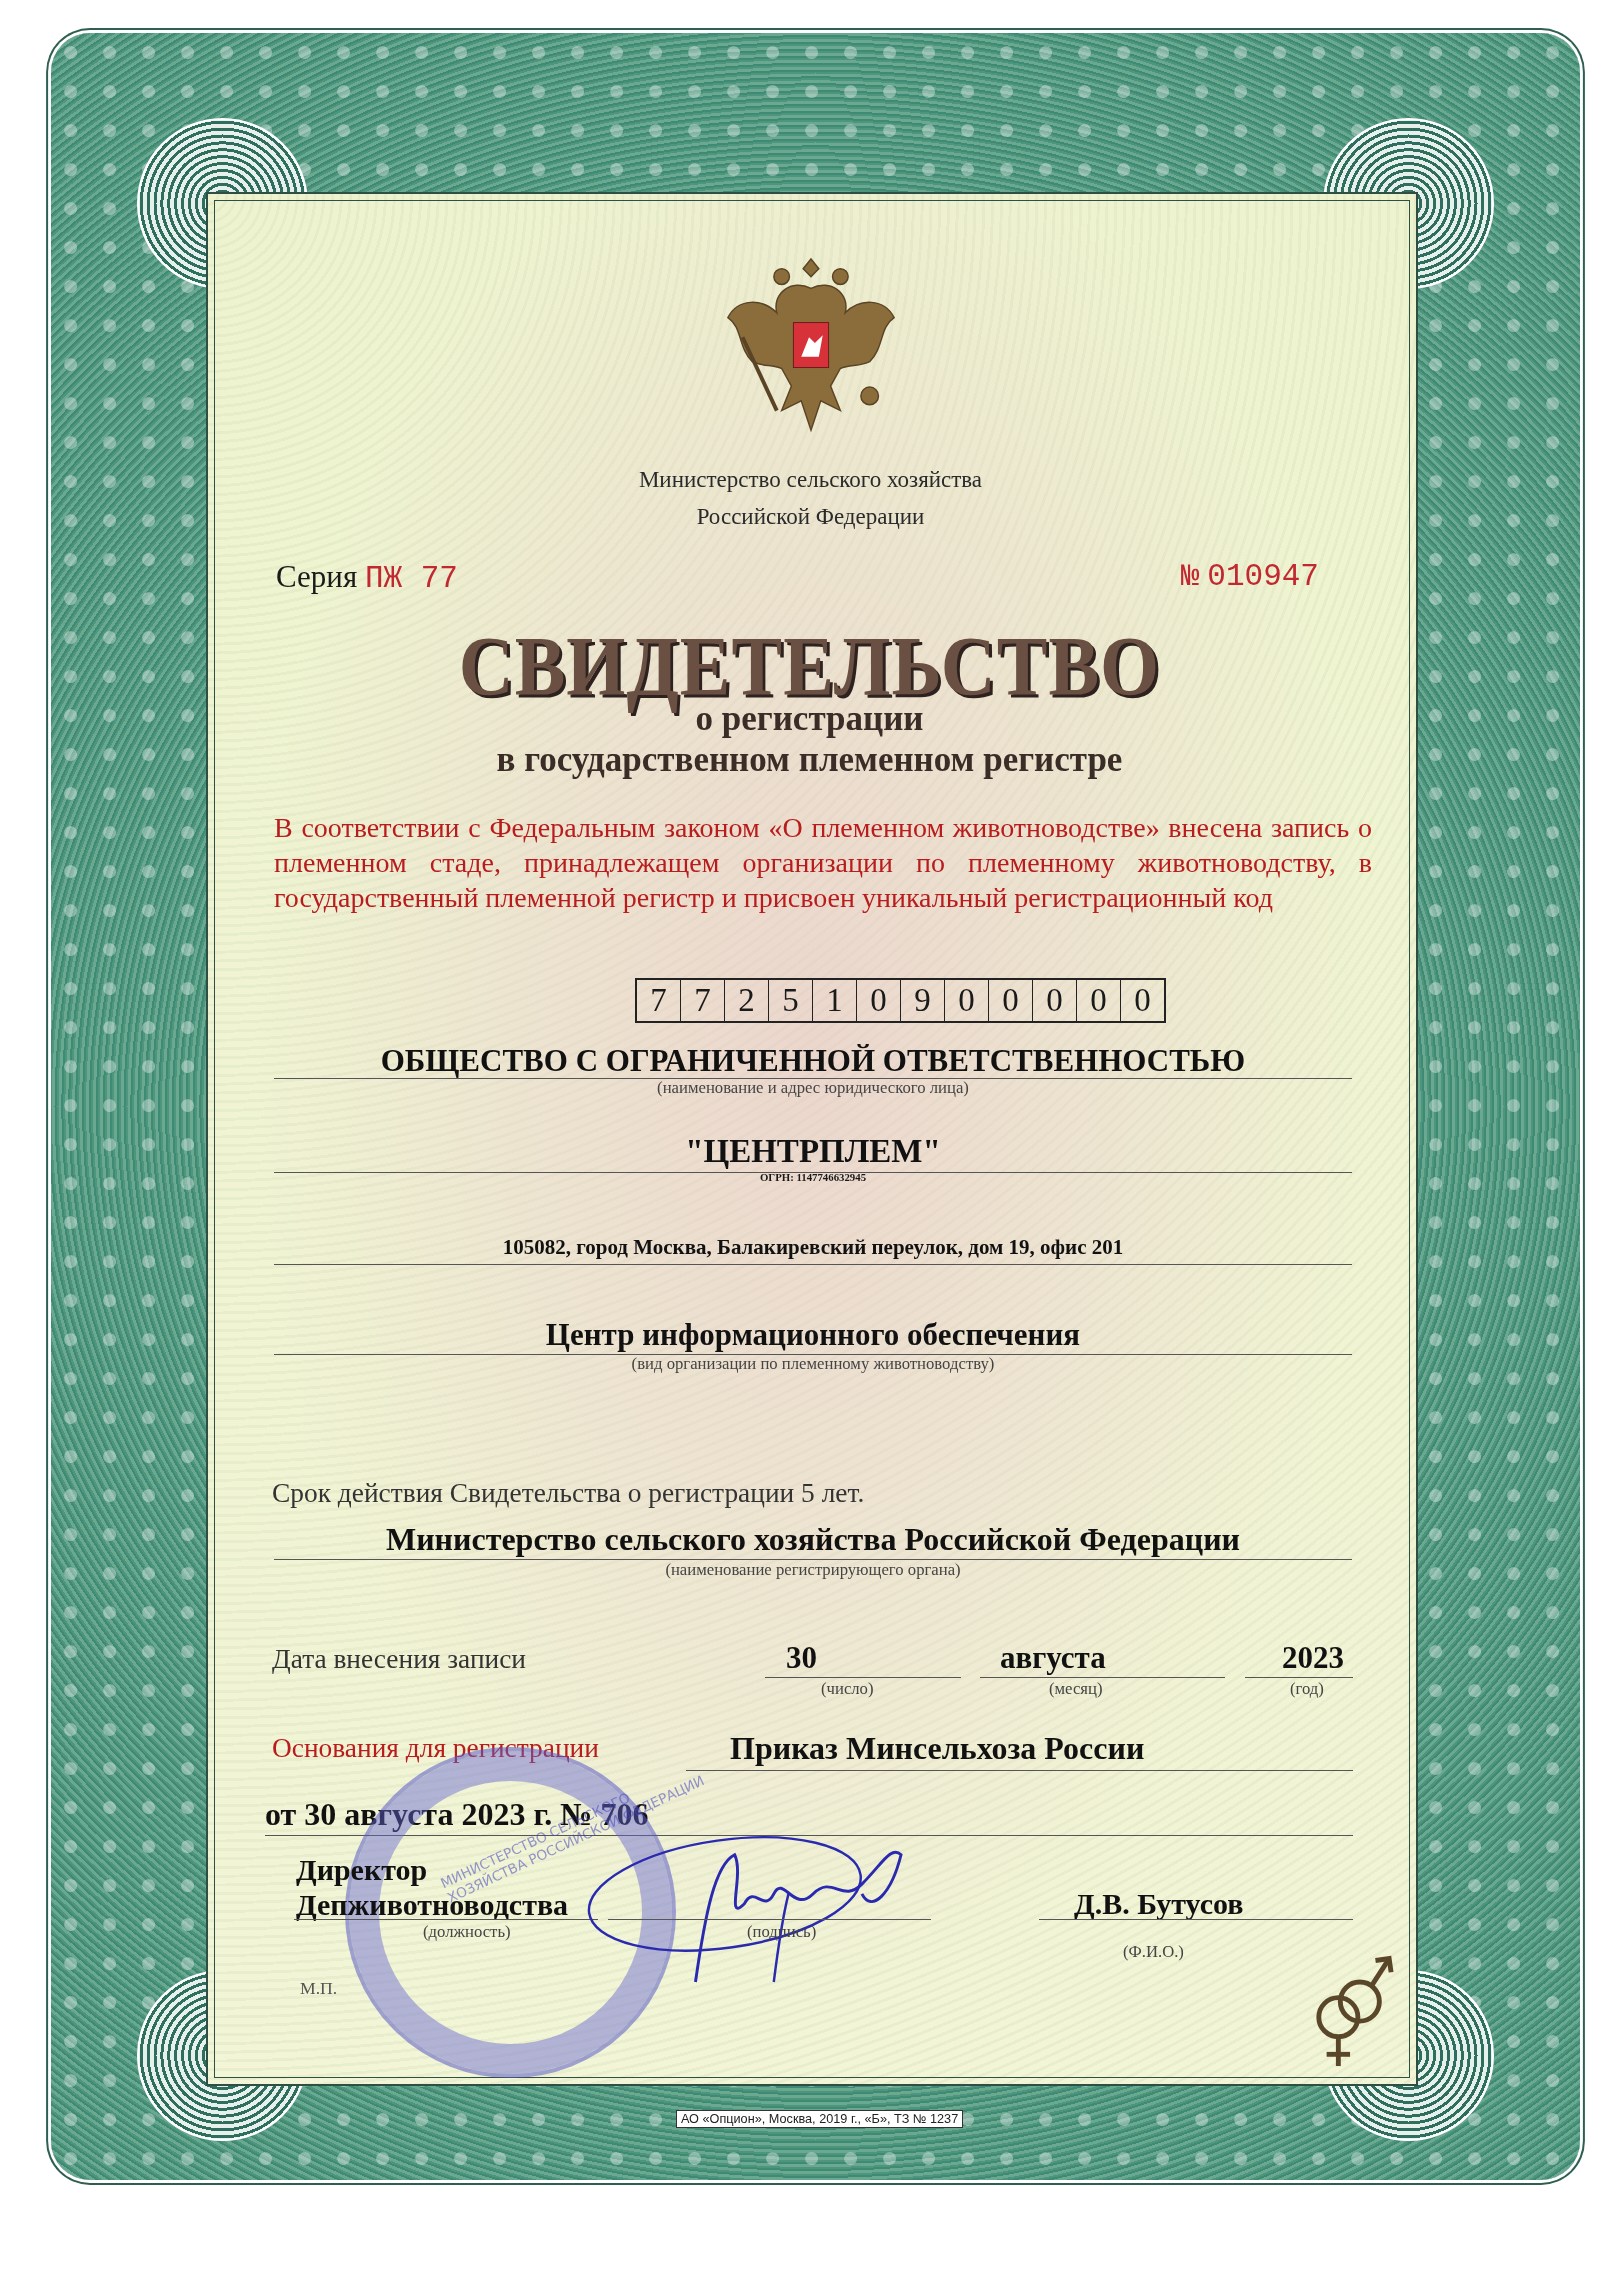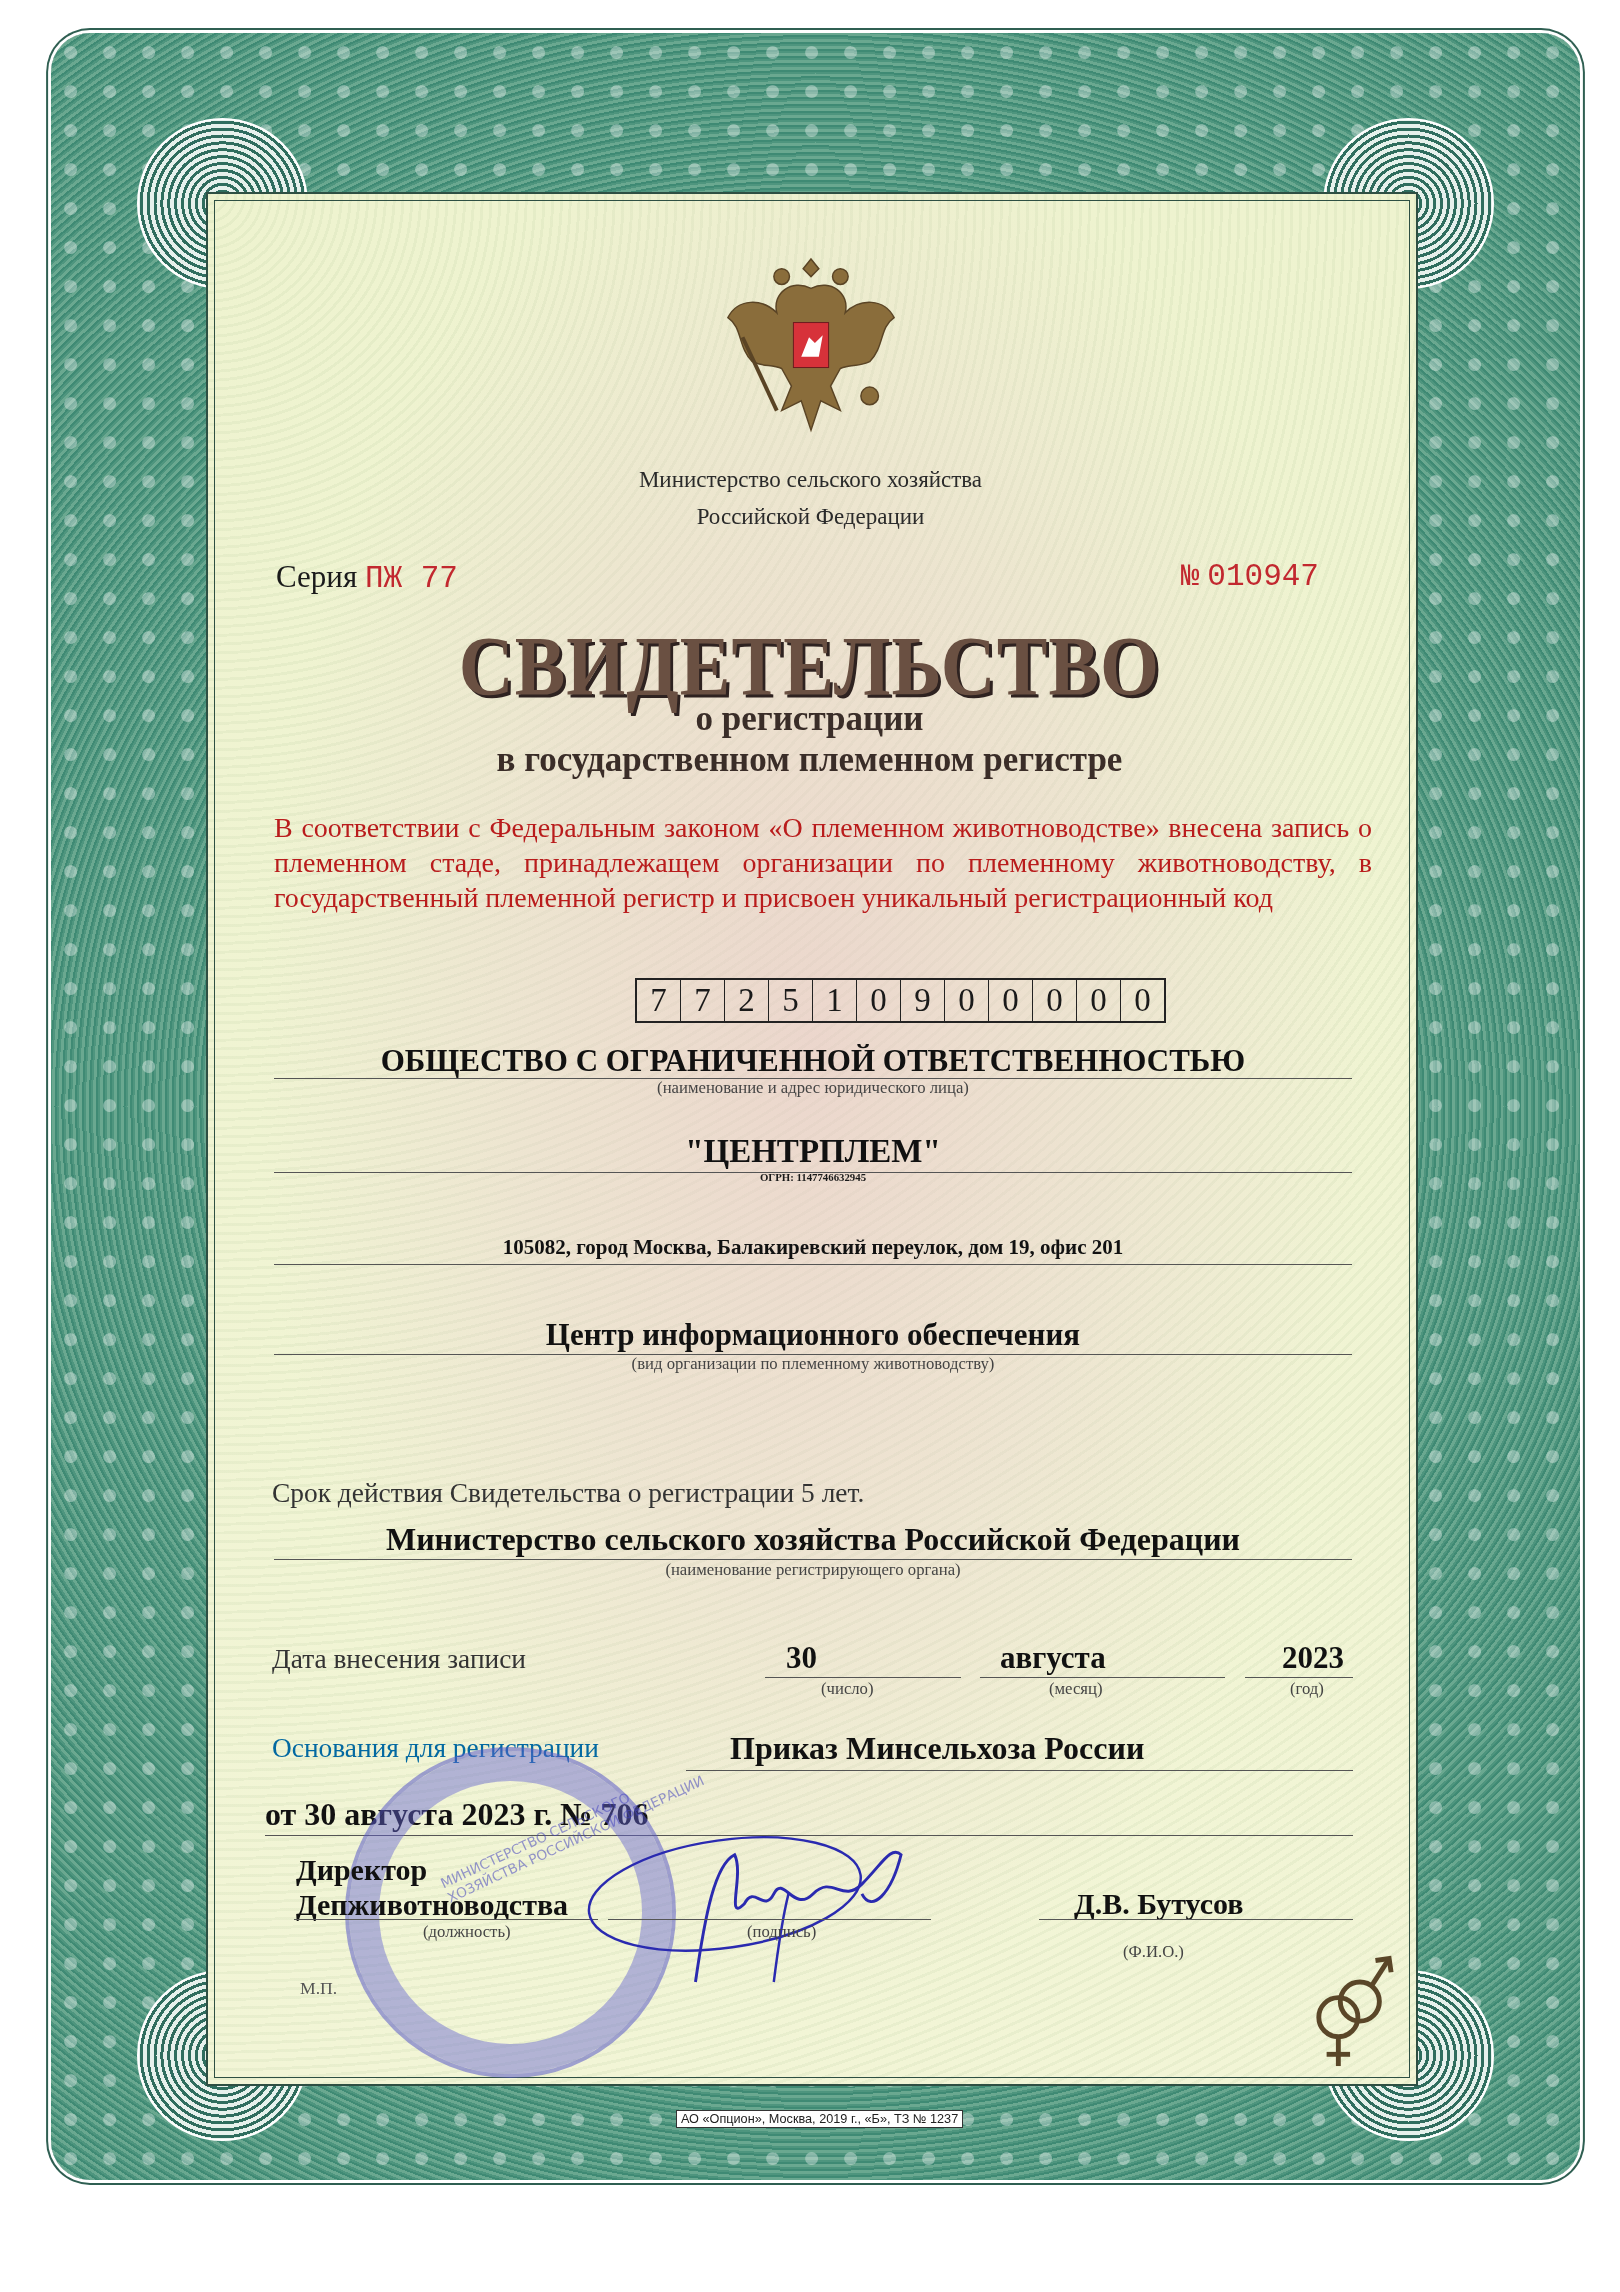--- a/index.html
+++ b/index.html
@@ -56,21 +56,21 @@
   .validity { left: 272px; top: 1478px; font-size: 27.4px; color: #333; }
   .registrar { left: 274px; top: 1521px; width: 1078px; font-size: 32px; }
   .registrar-cap { left: 274px; top: 1560px; width: 1078px; }
   .date-label { left: 272px; top: 1644px; font-size: 27.4px; color: #333; }
   .date-day { left: 786px; top: 1640px; font-size: 31px; }
   .date-month { left: 1000px; top: 1640px; font-size: 31px; }
   .date-year { left: 1282px; top: 1640px; font-size: 31px; }
   .cap-day { left: 821px; top: 1679px; }
   .cap-month { left: 1049px; top: 1679px; }
   .cap-year { left: 1290px; top: 1679px; }
-  .basis-label { left: 272px; top: 1733px; font-size: 27.4px; color: #0369a1; }
+  .basis-label { left: 272px; top: 1733px; font-size: 27.4px; color: #b91c1c; }
   .basis-value { left: 730px; top: 1730px; font-size: 32px; }
   .basis-date { left: 265px; top: 1796px; font-size: 32px; }
   .position { left: 296px; top: 1852px; font-size: 30px; line-height: 35px; }
   .position-cap { left: 423px; top: 1922px; }
   .sign-cap { left: 747px; top: 1922px; }
   .fio { left: 1074px; top: 1887px; font-size: 30px; }
   .fio-cap { left: 1123px; top: 1922px; margin-top: 20px; }
   .mp { left: 300px; top: 1978px; font-size: 17.6px; color: #555; }
   .stamp { left: 345px; top: 1747px; width: 323px; height: 323px; border-radius: 50%;
     border: 4.9px solid rgba(90,90,200,0.55); box-shadow: inset 0 0 0 27.4px rgba(255,255,255,0), inset 0 0 0 30px rgba(100,100,210,0.45); }

